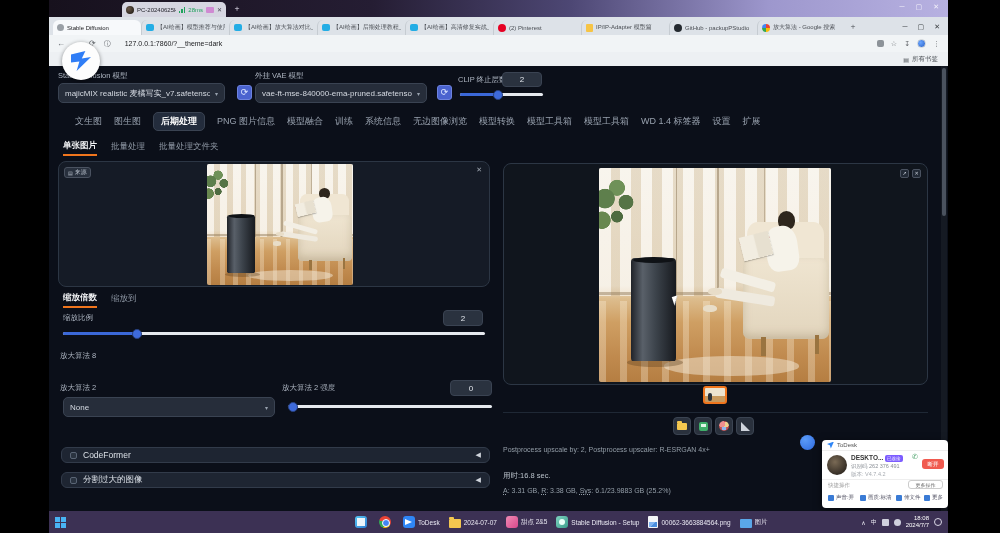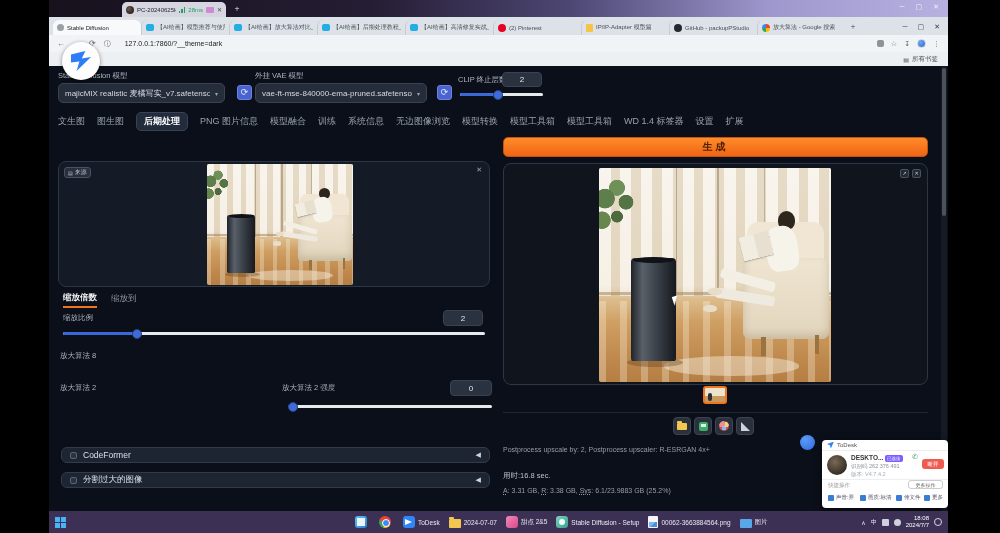--- a/index.html
+++ b/index.html
@@ -39,21 +39,21 @@
   
   .page{position:absolute;left:0;top:66px;width:899px;height:445px;background:#0b0f19;overflow:hidden;color:#cfd5dd}
   .lbl{position:absolute;font-size:7.5px;color:#aeb6c2;white-space:nowrap}
   .dd{position:absolute;height:20px;background:#262d3a;border:1px solid #3a4352;border-radius:5px;display:flex;align-items:center;justify-content:space-between;padding:0 6px;font-size:8px;color:#d4d9e1;white-space:nowrap;overflow:hidden}
   .caret{color:#98a1ae;font-size:6px;margin-left:5px}
   .refbtn{position:absolute;width:15px;height:15px;background:#4a63cf;border:1px solid #6d82de;border-radius:3px;color:#dbe6ff;font-size:9px;line-height:13px;text-align:center}
   .numbox{position:absolute;background:#2a323f;border:1px solid #3a4352;border-radius:4px;color:#e2e6ec;font-size:8px;display:flex;align-items:center;justify-content:center}
   .slider{position:absolute;height:3px;background:#e6e9ee;border-radius:2px}
   .slider .fill{position:absolute;left:0;top:0;height:100%;background:#3b68d8;border-radius:2px}
   .slider .knob{position:absolute;top:50%;transform:translate(-50%,-50%);width:10px;height:10px;border-radius:50%;background:#3e6ada;border:1px solid #27407e}
-  .maintabs{position:absolute;left:9px;top:46px;display:flex;gap:12px;align-items:center}
+  .maintabs{position:absolute;left:26px;top:46px;display:flex;gap:12px;align-items:center}
   .maintab{font-size:9px;color:#98a1ae;white-space:nowrap;padding:2px 0}
   .maintab.active{color:#fff;font-weight:bold;background:#232c3c;border:1px solid #3a4352;border-radius:5px;padding:2px 7px}
   .subtabs{position:absolute;display:flex;gap:14px;align-items:center}
   .subtab{font-size:8.5px;color:#8f98a5;white-space:nowrap;padding-bottom:2px}
   .subtab.active{color:#f3f4f6;font-weight:bold;border-bottom:2px solid #f0751d}
   .panel{position:absolute;background:#151b26;border:1px solid #2c3644;border-radius:8px}
   .srctag{position:absolute;left:5px;top:5px;height:11px;display:flex;align-items:center;gap:2px;background:#28303d;border:1px solid #4a5260;border-radius:3px;padding:0 3px;font-size:6px;color:#b9c1cc}
   .xbtn{position:absolute;font-size:7px;color:#9aa2ac}
   .acc{position:absolute;left:12px;width:429px;height:16px;background:#1e2532;border:1px solid #323b4a;border-radius:6px;display:flex;align-items:center;gap:6px;padding:0 8px;font-size:8.5px;color:#dbe0e7}
   .chk{width:7px;height:7px;border:1px solid #5a6575;border-radius:2px;background:#2a3340;flex:none}
@@ -264,20 +264,25 @@
       <span class="maintab">系统信息</span>
       <span class="maintab">无边图像浏览</span>
       <span class="maintab">模型转换</span>
       <span class="maintab">模型工具箱</span>
       <span class="maintab">模型工具箱</span>
       <span class="maintab">WD 1.4 标签器</span>
       <span class="maintab">设置</span>
       <span class="maintab">扩展</span>
     </div>
 
+    <div class="subtabs" style="left:14px;top:74px">
+      <span class="subtab active">单张图片</span>
+      <span class="subtab">批量处理</span>
+      <span class="subtab">批量处理文件夹</span>
+    </div>
 
     <div class="panel" style="left:9px;top:95px;width:432px;height:126px">
       <div class="srctag">
         <span style="font-size:5px">▤</span>
         <span>来源</span>
       </div>
       <span class="xbtn" style="right:7px;top:4px">✕</span>
       <div class="scene" style="left:148px;top:2px;width:146px;height:121px">
         <i class="sc sc-cur"></i>
         <i class="sc sc-frame"></i>
@@ -311,36 +316,39 @@
     <div class="slider" style="left:14px;top:266px;width:422px">
       <span class="fill" style="width:74px"></span>
       <span class="knob" style="left:74px"></span>
     </div>
 
     <div class="lbl" style="left:11px;top:285px">放大算法 8</div>
 
     <div class="lbl" style="left:11px;top:317px">放大算法 2</div>
     <div class="lbl" style="left:233px;top:317px">放大算法 2 强度</div>
     <div class="numbox" style="left:401px;top:314px;width:42px;height:16px">0</div>
+    <div class="dd" style="left:14px;top:331px;width:212px">
+      <span>None</span>
+      <span class="caret">▾</span>
+    </div>
     <div class="slider" style="left:239px;top:339px;width:204px">
       <span class="knob" style="left:5px"></span>
     </div>
 
     <div class="acc" style="top:406px">
       <span class="chk"></span>
       <span>分割过大的图像</span>
       <span class="arr">◀</span>
     </div>
     <div class="acc" style="top:381px">
       <span class="chk"></span>
       <span>CodeFormer</span>
       <span class="arr">◀</span>
     </div>
 
-    <div class="genbtn">生成</div>
 
     <div class="panel" style="left:454px;top:97px;width:425px;height:222px;background:#10151d">
       <div style="position:absolute;right:6px;top:5px;display:flex;gap:3px">
         <span class="minibtn">↗</span>
         <span class="minibtn">✕</span>
       </div>
       <div class="scene" style="left:95px;top:4px;width:232px;height:214px">
         <i class="sc sc-cur"></i>
         <i class="sc sc-frame"></i>
         <i class="sc sc-sill"></i>

